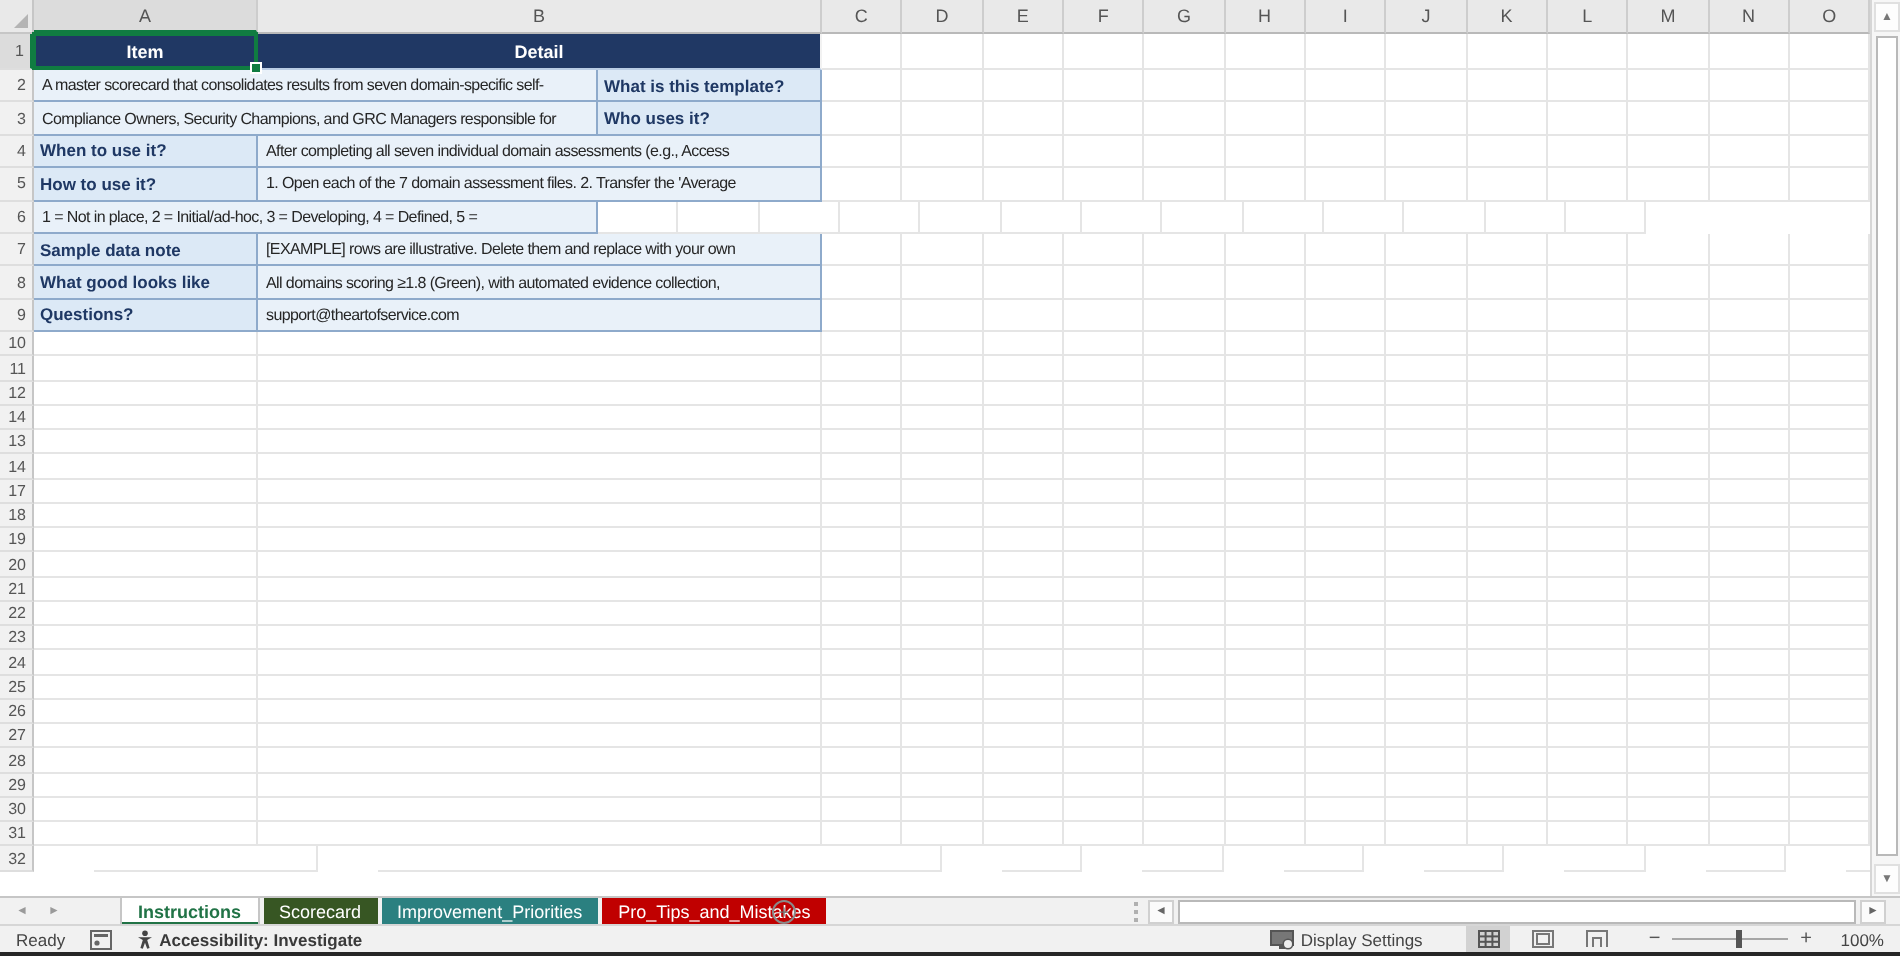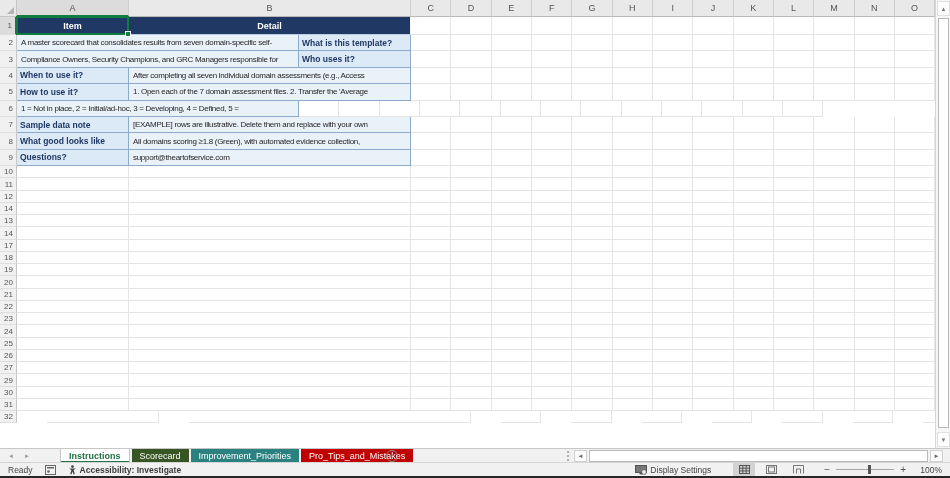--- a/index.html
+++ b/index.html
@@ -539,20 +539,38 @@
         <div class="g-cell" style="width: 40.34px;"></div>
         <div class="g-cell" style="width: 40.34px;"></div>
         <div class="g-cell" style="width: 40.34px;"></div>
         <div class="g-cell" style="width: 40.34px;"></div>
         <div class="g-cell" style="width: 40.34px;"></div>
         <div class="g-cell" style="width: 40.34px;"></div>
         <div class="g-cell" style="width: 40.34px;"></div>
       </div>
       <div class="g-row" style="height: 12.26px;">
         <div class="g-rowh">27</div>
+        <div class="g-cell" style="width: 112px;"></div>
+        <div class="g-cell" style="width: 282px;"></div>
+        <div class="g-cell" style="width: 40.34px;"></div>
+        <div class="g-cell" style="width: 40.34px;"></div>
+        <div class="g-cell" style="width: 40.34px;"></div>
+        <div class="g-cell" style="width: 40.34px;"></div>
+        <div class="g-cell" style="width: 40.34px;"></div>
+        <div class="g-cell" style="width: 40.34px;"></div>
+        <div class="g-cell" style="width: 40.34px;"></div>
+        <div class="g-cell" style="width: 40.34px;"></div>
+        <div class="g-cell" style="width: 40.34px;"></div>
+        <div class="g-cell" style="width: 40.34px;"></div>
+        <div class="g-cell" style="width: 40.34px;"></div>
+        <div class="g-cell" style="width: 40.34px;"></div>
+        <div class="g-cell" style="width: 40.34px;"></div>
+      </div>
+      <div class="g-row" style="height: 12.26px;">
+        <div class="g-rowh">28</div>
         <div class="g-cell" style="width: 112px;"></div>
         <div class="g-cell" style="width: 282px;"></div>
         <div class="g-cell" style="width: 40.34px;"></div>
         <div class="g-cell" style="width: 40.34px;"></div>
         <div class="g-cell" style="width: 40.34px;"></div>
         <div class="g-cell" style="width: 40.34px;"></div>
         <div class="g-cell" style="width: 40.34px;"></div>
         <div class="g-cell" style="width: 40.34px;"></div>
         <div class="g-cell" style="width: 40.34px;"></div>
         <div class="g-cell" style="width: 40.34px;"></div>

